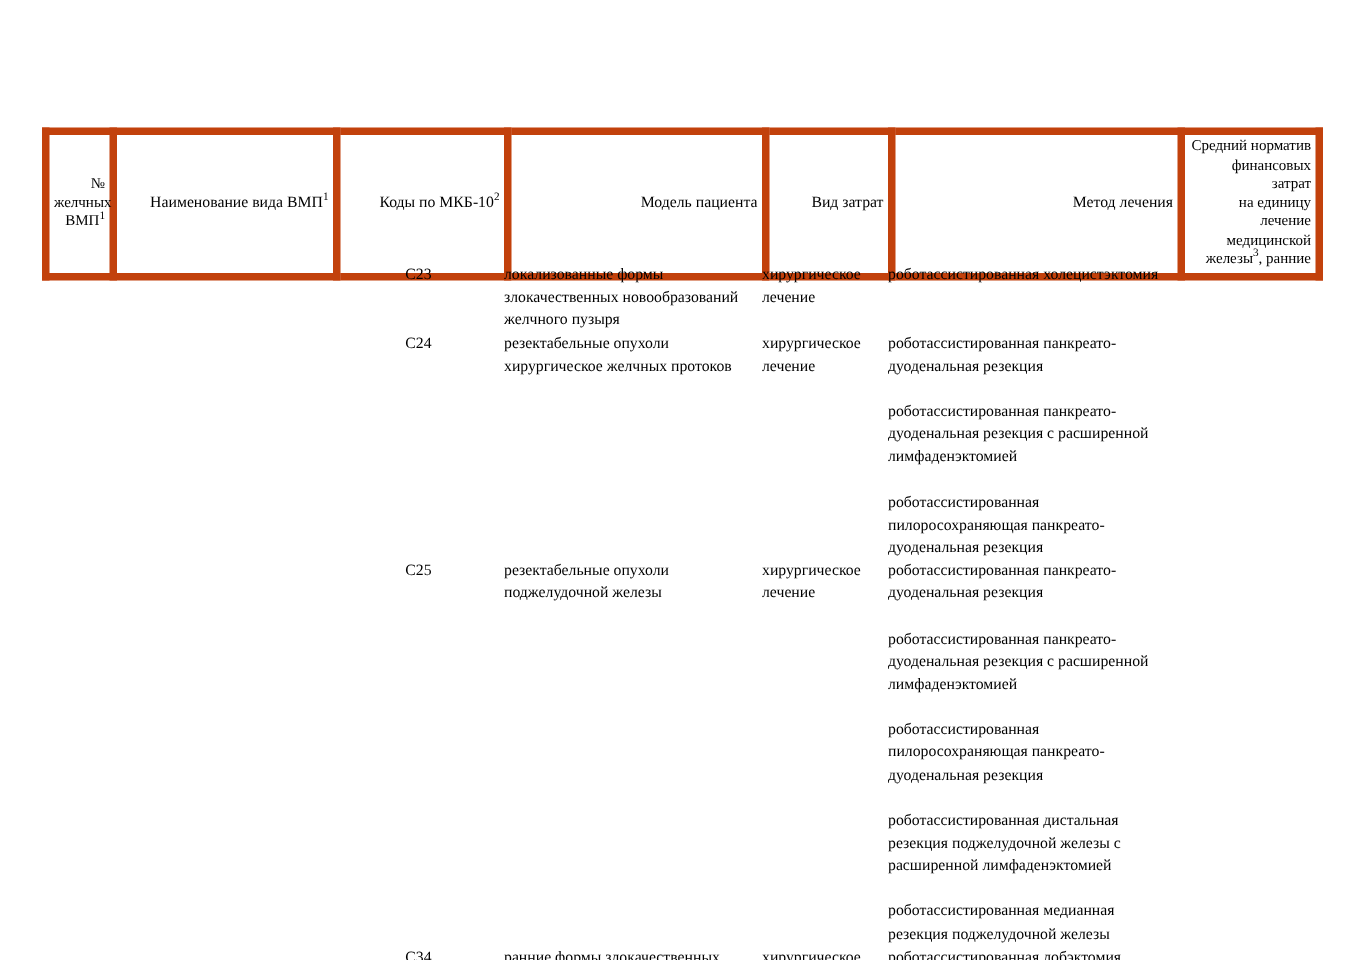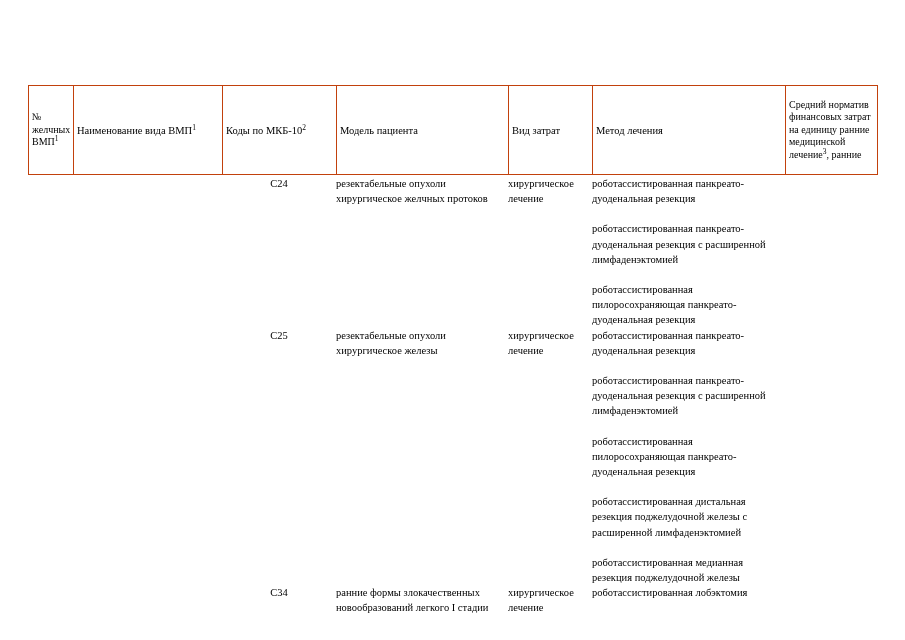--- a/index.html
+++ b/index.html
@@ -26,22 +26,22 @@
   
   .hdr-table {
     position: absolute;
     left: 28px;
     top: 85px;
     width: 849px;
     border-collapse: collapse;
     table-layout: fixed;
   }
   .hdr-table td {
-    border: 1px solid #c2410c;
-    text-align: left;
+    border: 5px solid #c2410c;
+    text-align: right;
     vertical-align: middle;
     font-size: 10.5px;
     line-height: 13px;
     padding: 2px 3px;
     height: 84px;
   }
   .hdr-table td.narrow { font-size: 10px; line-height: 12.5px; }
   sup { font-size: 7.5px; vertical-align: super; line-height: 0; }
 
   
@@ -101,57 +101,68 @@
       </td>
       <td>
         <span>Вид затрат</span>
       </td>
       <td>
         <span>Метод лечения</span>
       </td>
       <td class="narrow">
         <span>Средний норматив</span><br>
         <span>финансовых затрат</span><br>
-        <span>на единицу ранние</span><br>
+        <span>на единицу лечение</span><br>
         <span>медицинской</span><br>
-        <span>лечение</span><sup>3</sup><span>, ранние</span>
+        <span>железы</span><sup>3</sup><span>, ранние</span>
       </td>
     </tr>
   </tbody>
     </table>
 
   <table class="body-table">
     <colgroup>
       <col style="width:45px">
       <col style="width:149px">
       <col style="width:114px">
       <col style="width:172px">
       <col style="width:84px">
       <col style="width:193px">
       <col style="width:92px">
     </colgroup>
     <tbody>
         <tr>
           <td class="c-group"></td>
           <td class="c-vmp"></td>
+          <td class="c-code">C23</td>
+          <td class="c-model">локализованные формы злокачественных новообразований желчного пузыря</td>
+          <td class="c-kind">хирургическое лечение</td>
+          <td class="c-method">
+            <div class="method-block">роботассистированная холецистэктомия</div>
+          </td>
+          <td class="c-norm"></td>
+        </tr>
+        <tr>
+          <td class="c-group"></td>
+          <td class="c-vmp"></td>
           <td class="c-code">C24</td>
           <td class="c-model">резектабельные опухоли хирургическое желчных протоков</td>
           <td class="c-kind">хирургическое лечение</td>
           <td class="c-method">
             <div class="method-block">роботассистированная панкреато-дуоденальная резекция</div>
             <div class="method-block">роботассистированная панкреато-дуоденальная резекция с расширенной лимфаденэктомией</div>
             <div class="method-block">роботассистированная пилоросохраняющая панкреато-дуоденальная резекция</div>
           </td>
           <td class="c-norm"></td>
         </tr>
         <tr>
           <td class="c-group"></td>
           <td class="c-vmp"></td>
           <td class="c-code">C25</td>
-          <td class="c-model">резектабельные опухоли хирургическое железы</td>
+          <td class="c-model">резектабельные опухоли поджелудочной железы</td>
           <td class="c-kind">хирургическое лечение</td>
           <td class="c-method">
             <div class="method-block">роботассистированная панкреато-дуоденальная резекция</div>
             <div class="method-block">роботассистированная панкреато-дуоденальная резекция с расширенной лимфаденэктомией</div>
             <div class="method-block">роботассистированная пилоросохраняющая панкреато-дуоденальная резекция</div>
             <div class="method-block">роботассистированная дистальная резекция поджелудочной железы с расширенной лимфаденэктомией</div>
             <div class="method-block">роботассистированная медианная резекция поджелудочной железы</div>
           </td>
           <td class="c-norm"></td>
         </tr>

